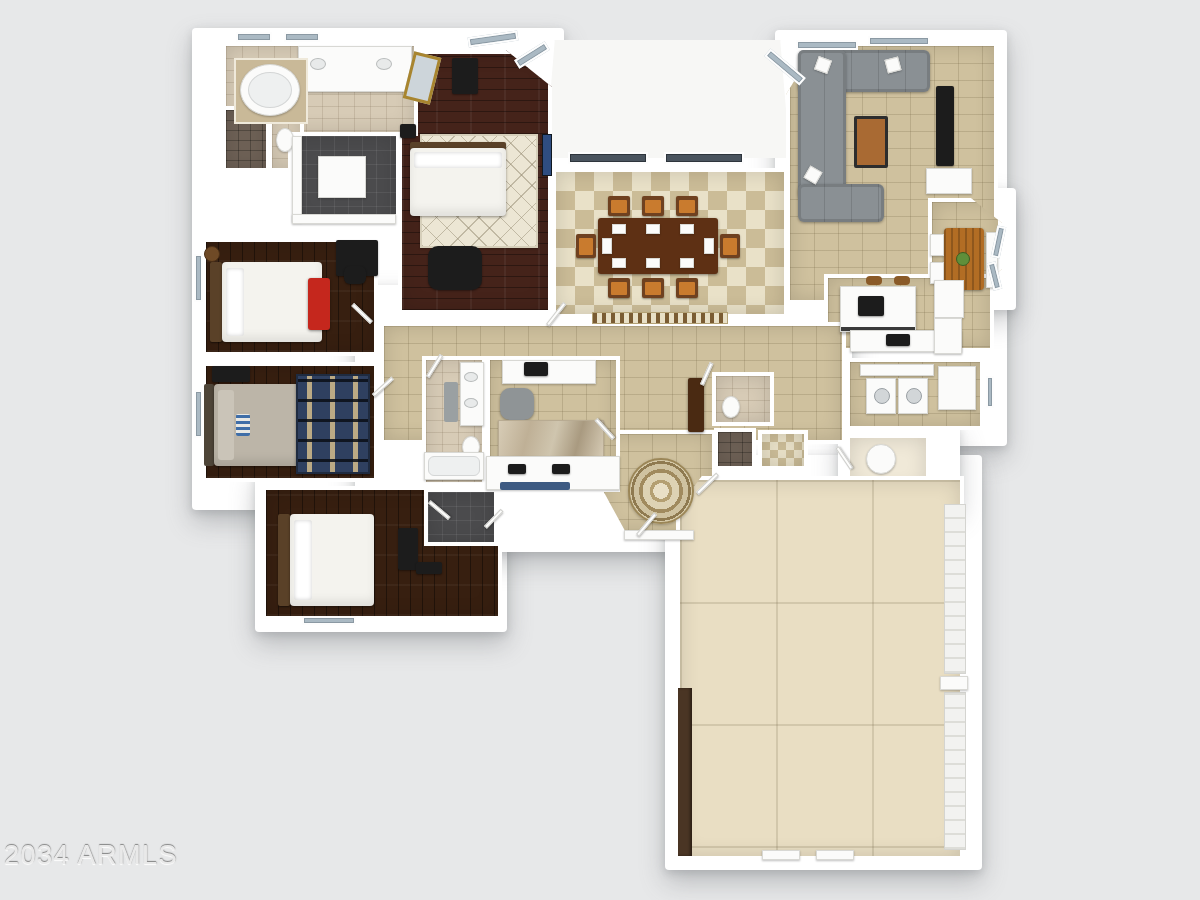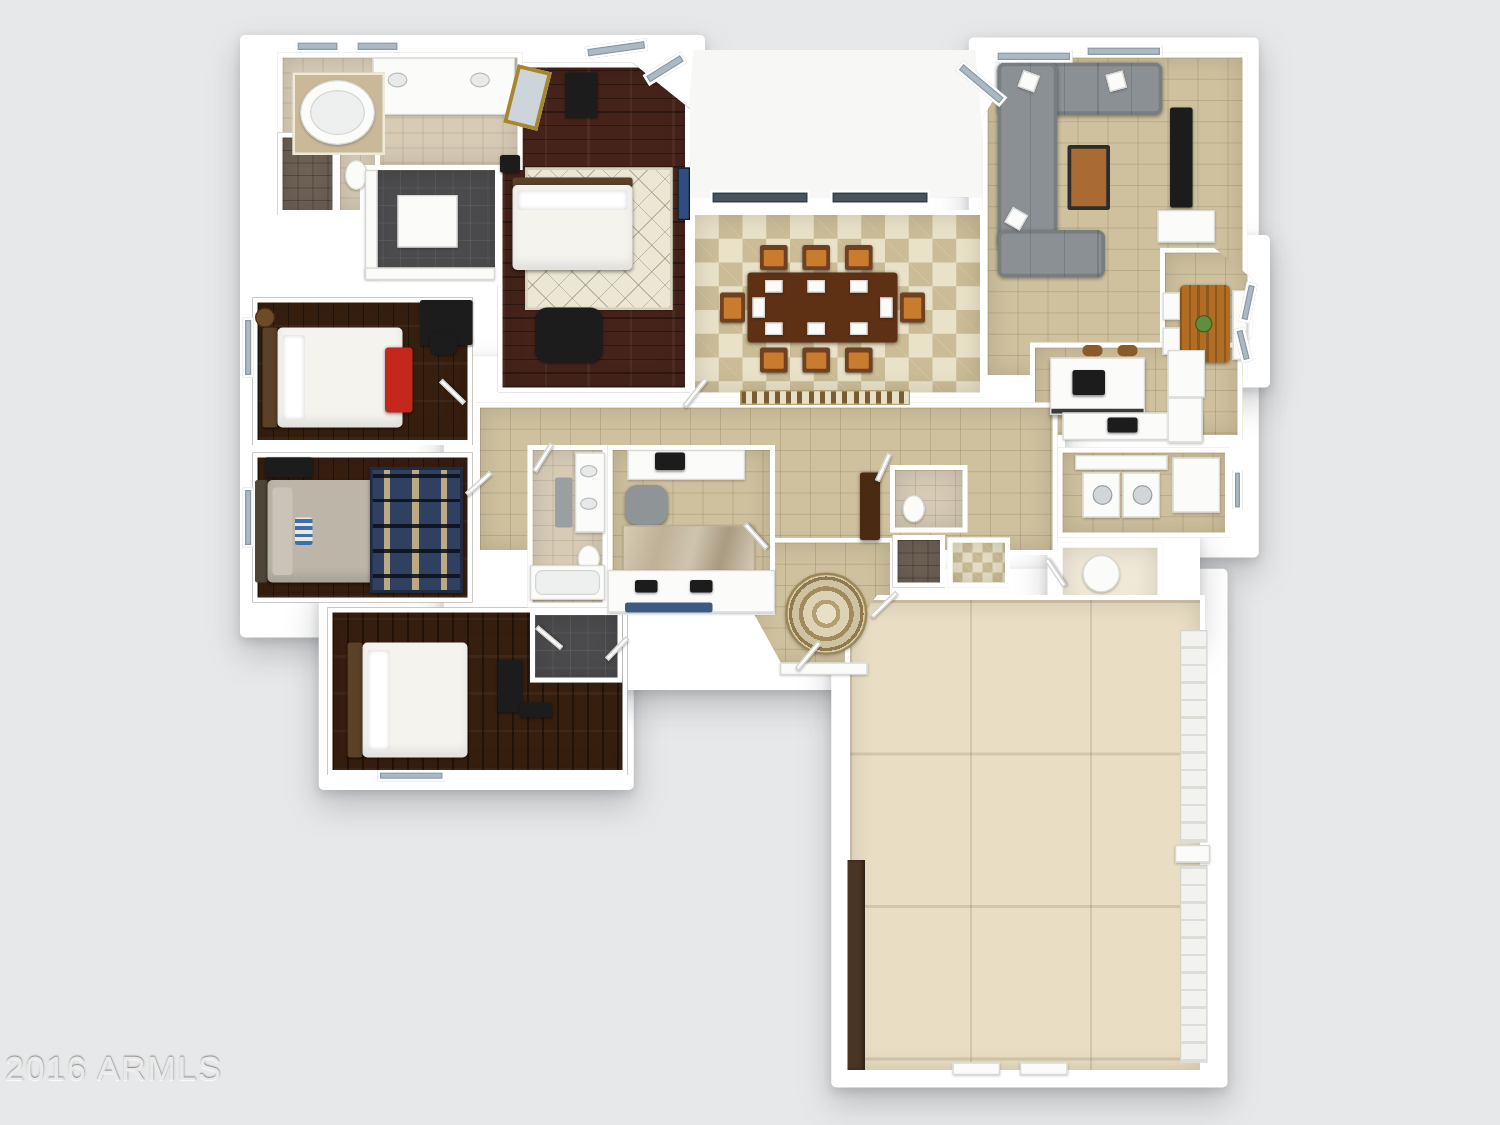--- a/index.html
+++ b/index.html
@@ -279,14 +279,14 @@
   <div class="abs glass" style="left:796px;top:40px;width:62px;height:10px"></div>
   <div class="abs glass" style="left:868px;top:36px;width:62px;height:10px"></div>
   <div class="abs glass" style="left:762px;top:62px;width:46px;height:10px;transform:rotate(40deg)"></div>
   <div class="abs glass" style="left:994px;top:226px;width:9px;height:32px;transform:rotate(12deg)"></div>
   <div class="abs glass" style="left:990px;top:262px;width:9px;height:28px;transform:rotate(-14deg)"></div>
   <div class="abs glass" style="left:194px;top:254px;width:9px;height:48px"></div>
   <div class="abs glass" style="left:194px;top:390px;width:9px;height:48px"></div>
   <div class="abs glass" style="left:302px;top:616px;width:54px;height:9px"></div>
   <div class="abs glass" style="left:986px;top:376px;width:8px;height:32px"></div>
 
-  <div class="abs watermark" style="left:4px;top:840px;width:300px;height:36px">2016 ARMLS</div>
+  <div class="abs watermark" style="left:4px;top:840px;width:300px;height:36px">2034 ARMLS</div>
 </div>
 
 </body></html>

